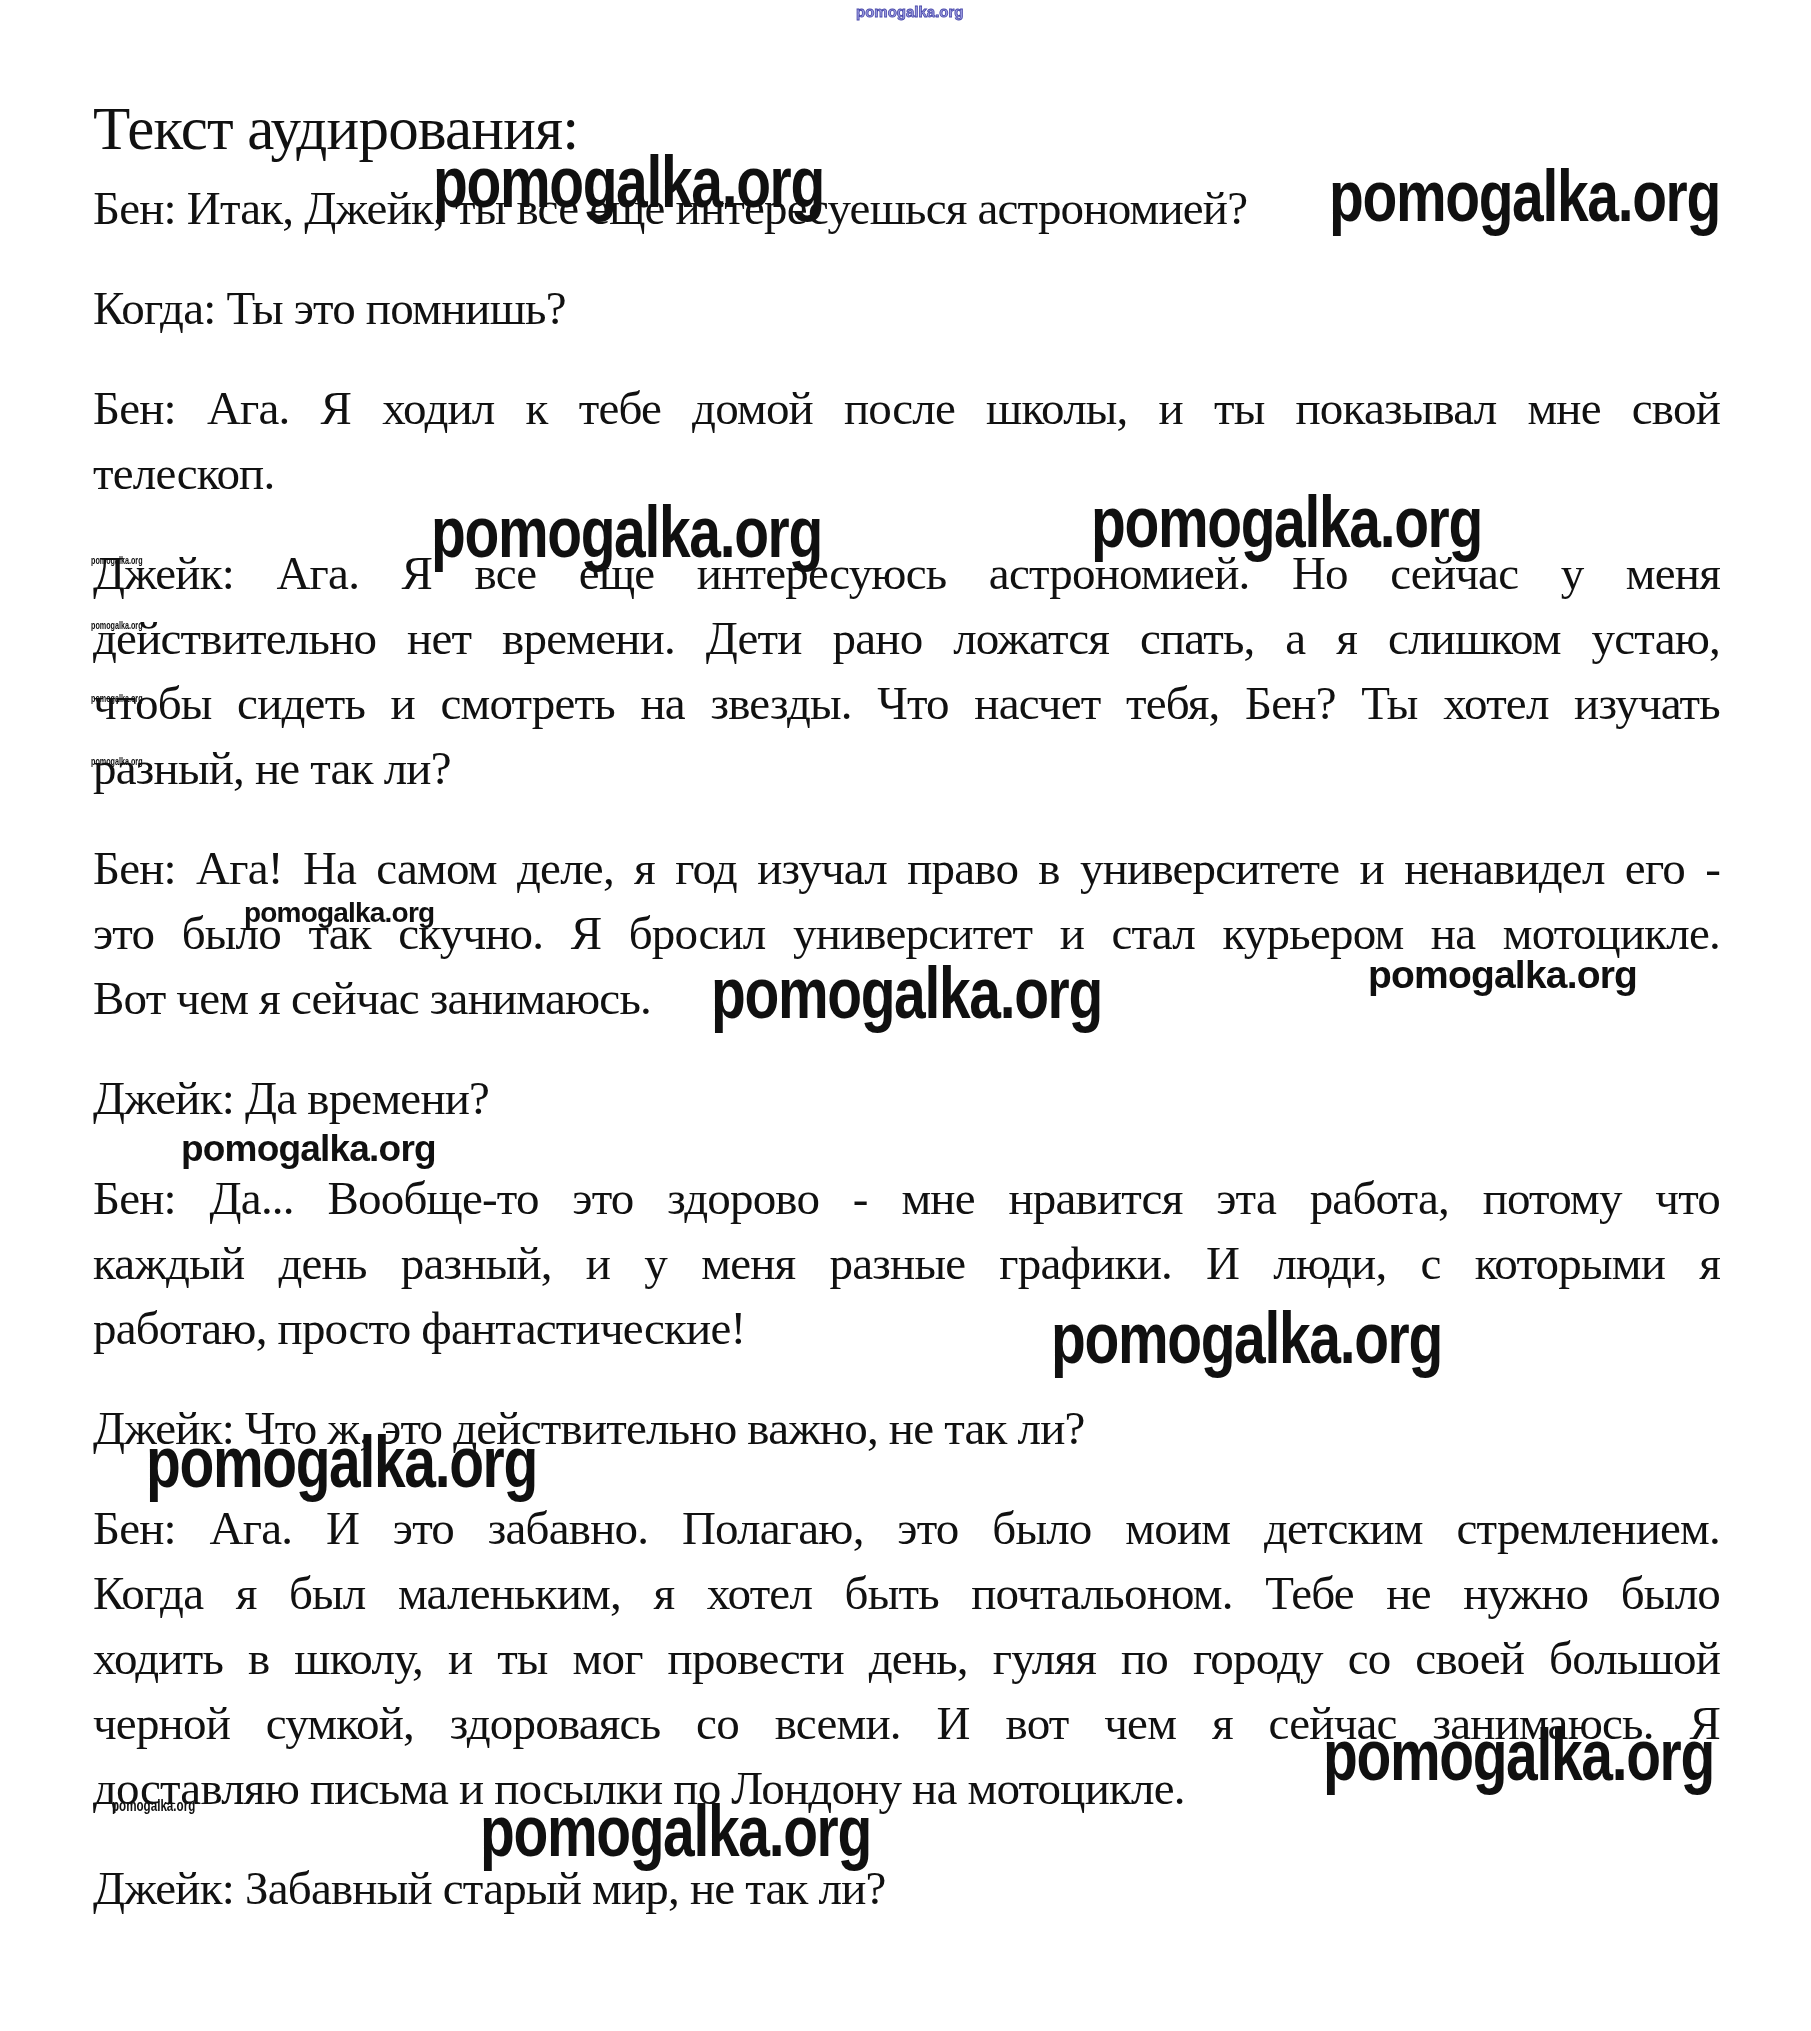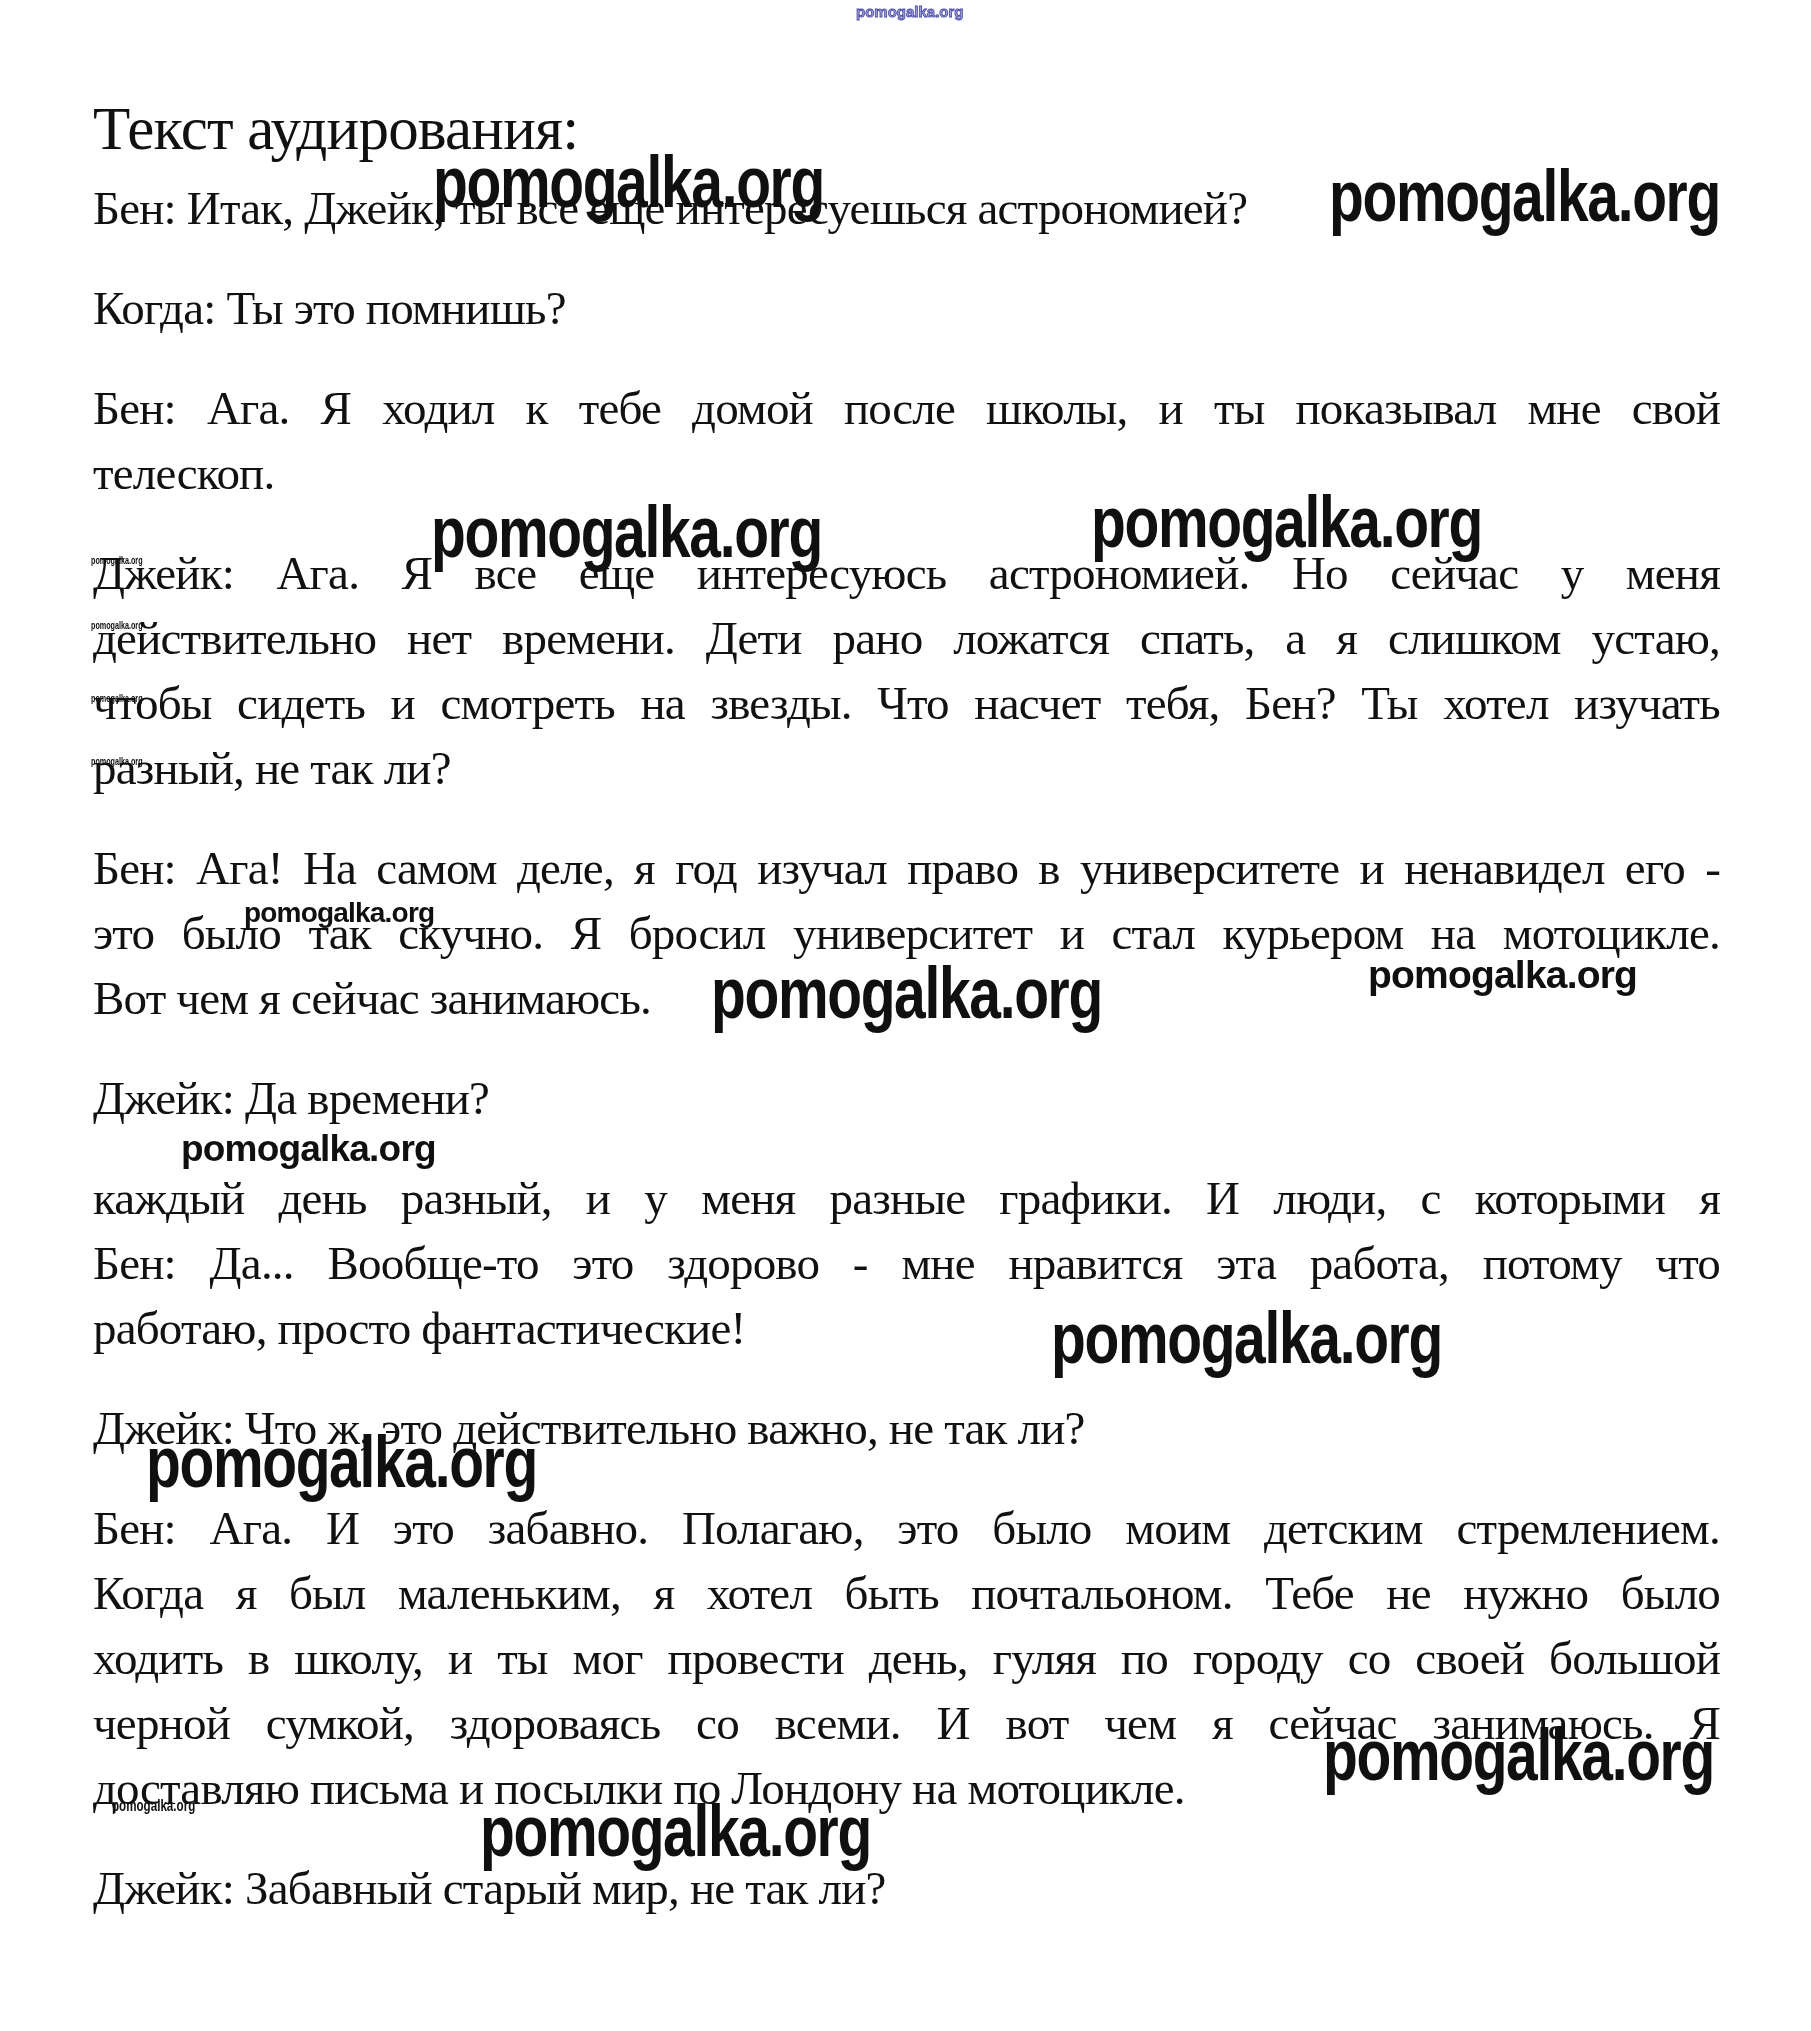--- a/index.html
+++ b/index.html
@@ -129,22 +129,22 @@
     <span class="line j">Бен: Ага! На самом деле, я год изучал право в университете и ненавидел его -</span>
     <span class="line j">это было так скучно. Я бросил университет и стал курьером на мотоцикле.</span>
     <span class="line">Вот чем я сейчас занимаюсь.</span>
   </p>
 
   <p class="para">
     <span class="line">Джейк: Да времени?</span>
   </p>
 
   <p class="para">
+    <span class="line j">Бен: Да... Вообще-то это здорово - мне нравится эта работа, потому что</span>
     <span class="line j">каждый день разный, и у меня разные графики. И люди, с которыми я</span>
-    <span class="line j">Бен: Да... Вообще-то это здорово - мне нравится эта работа, потому что</span>
     <span class="line">работаю, просто фантастические!</span>
   </p>
 
   <p class="para">
     <span class="line">Джейк: Что ж, это действительно важно, не так ли?</span>
   </p>
 
   <p class="para">
     <span class="line j">Бен: Ага. И это забавно. Полагаю, это было моим детским стремлением.</span>
     <span class="line j">Когда я был маленьким, я хотел быть почтальоном. Тебе не нужно было</span>

